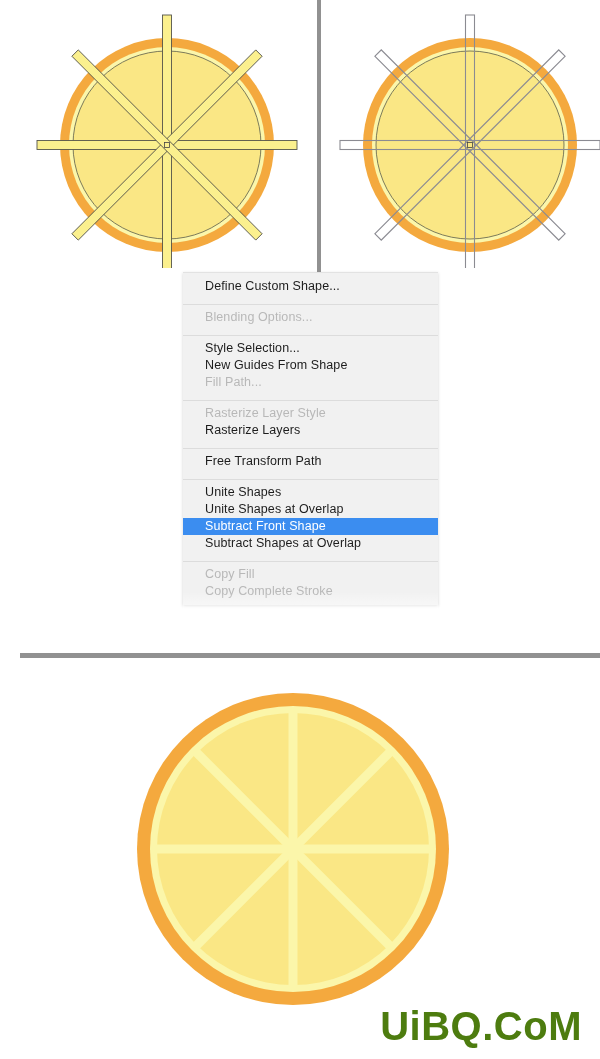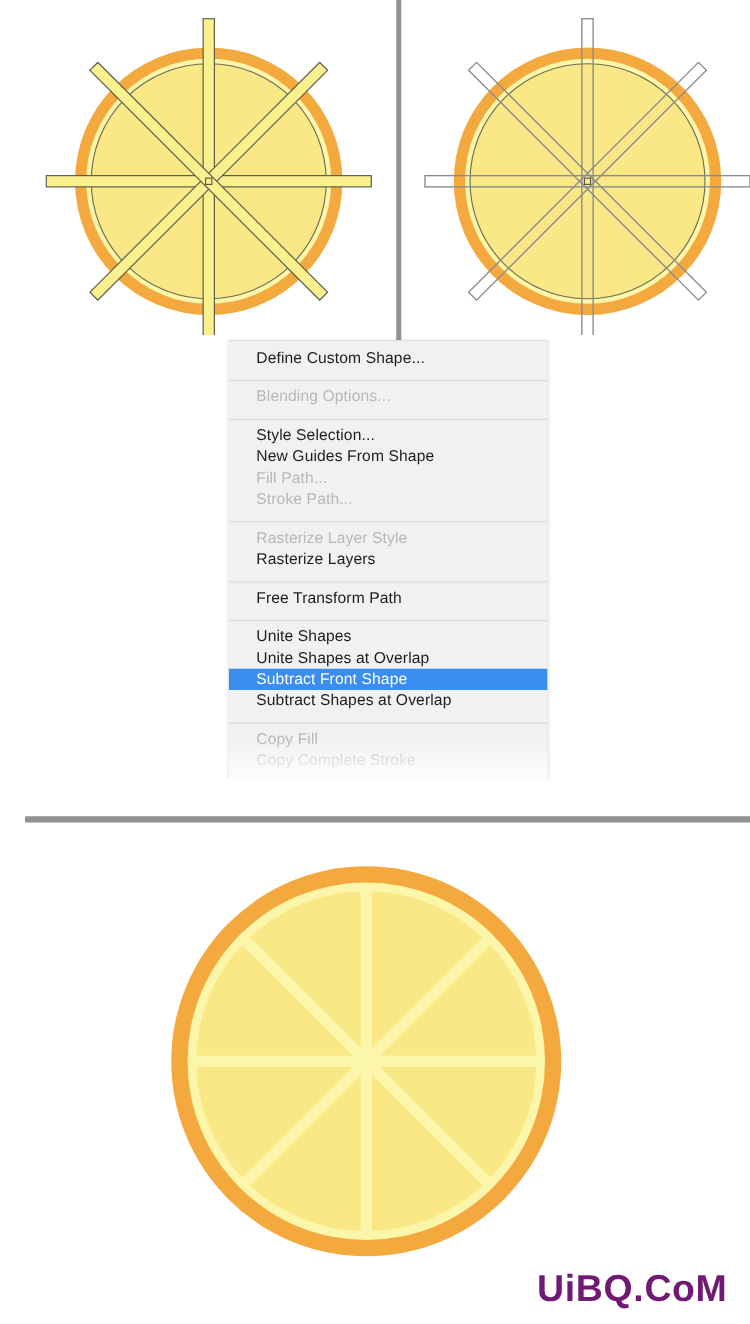--- a/index.html
+++ b/index.html
@@ -47,22 +47,22 @@
   .menu-sep{height:1px;background:#dcdcdc;margin:4px 0 4px 0;}
   .menu-fade{
     position:absolute;left:163px;top:592px;width:255px;height:46px;
     background:linear-gradient(to bottom, rgba(255,255,255,0) 0%, rgba(255,255,255,.55) 35%, rgba(255,255,255,.92) 75%, #ffffff 100%);
     pointer-events:none;
   }
 
   
   .watermark{
     position:absolute;right:18px;bottom:10px;
-    font-size:30px;font-weight:bold;
-    color:#701a75;
+    font-size:40px;font-weight:bold;
+    color:#4d7c0f;
     letter-spacing:.5px;
     font-family:"Liberation Sans", sans-serif;
   }
 </style>
 </head>
 <body>
 
 <div class="stage">
 
   <div class="panel-left">
@@ -127,21 +127,20 @@
     <div class="menu-gap"></div>
     <div class="menu-sep"></div>
 
     <div class="menu-item disabled">Blending Options...</div>
     <div class="menu-gap"></div>
     <div class="menu-sep"></div>
 
     <div class="menu-item">Style Selection...</div>
     <div class="menu-item">New Guides From Shape</div>
     <div class="menu-item disabled">Fill Path...</div>
-    <div class="menu-item disabled">Stroke Path...</div>
     <div class="menu-gap"></div>
     <div class="menu-sep"></div>
 
     <div class="menu-item disabled">Rasterize Layer Style</div>
     <div class="menu-item">Rasterize Layers</div>
     <div class="menu-gap"></div>
     <div class="menu-sep"></div>
 
     <div class="menu-item">Free Transform Path</div>
     <div class="menu-gap"></div>

